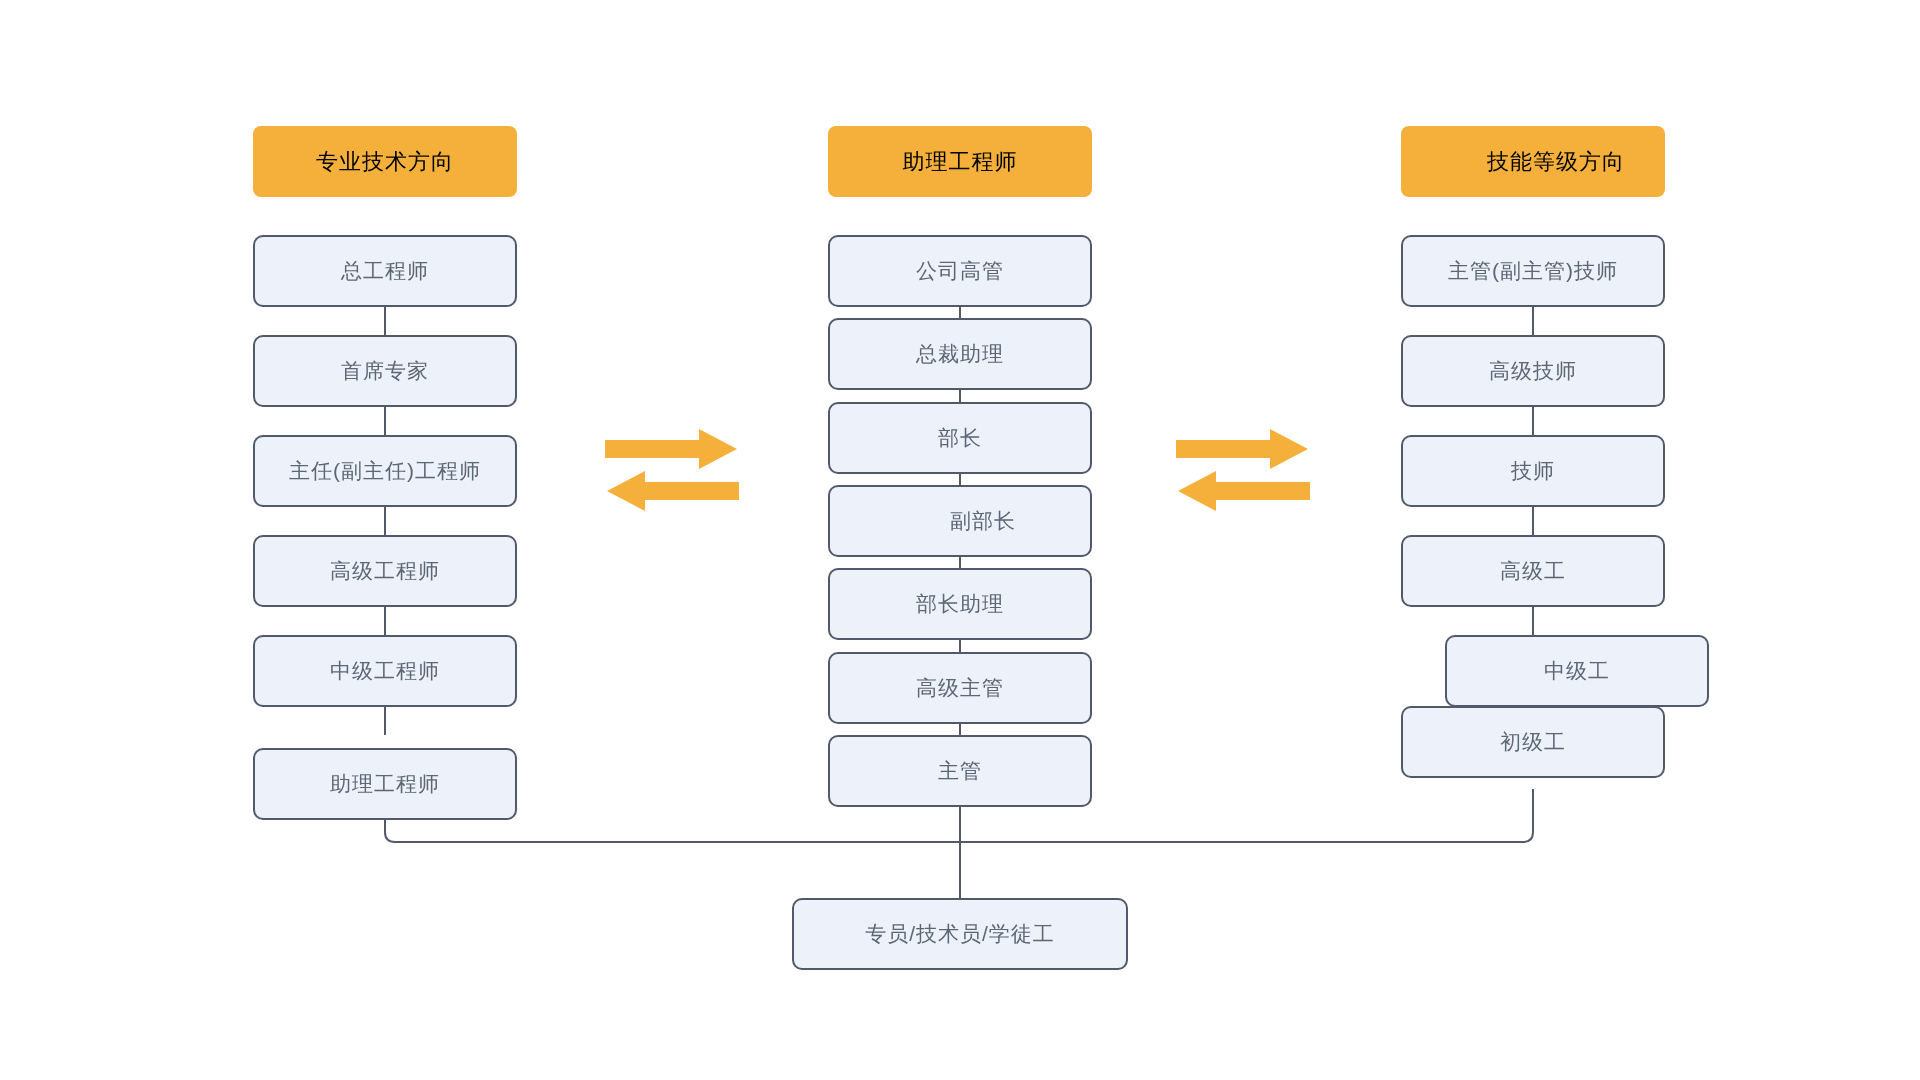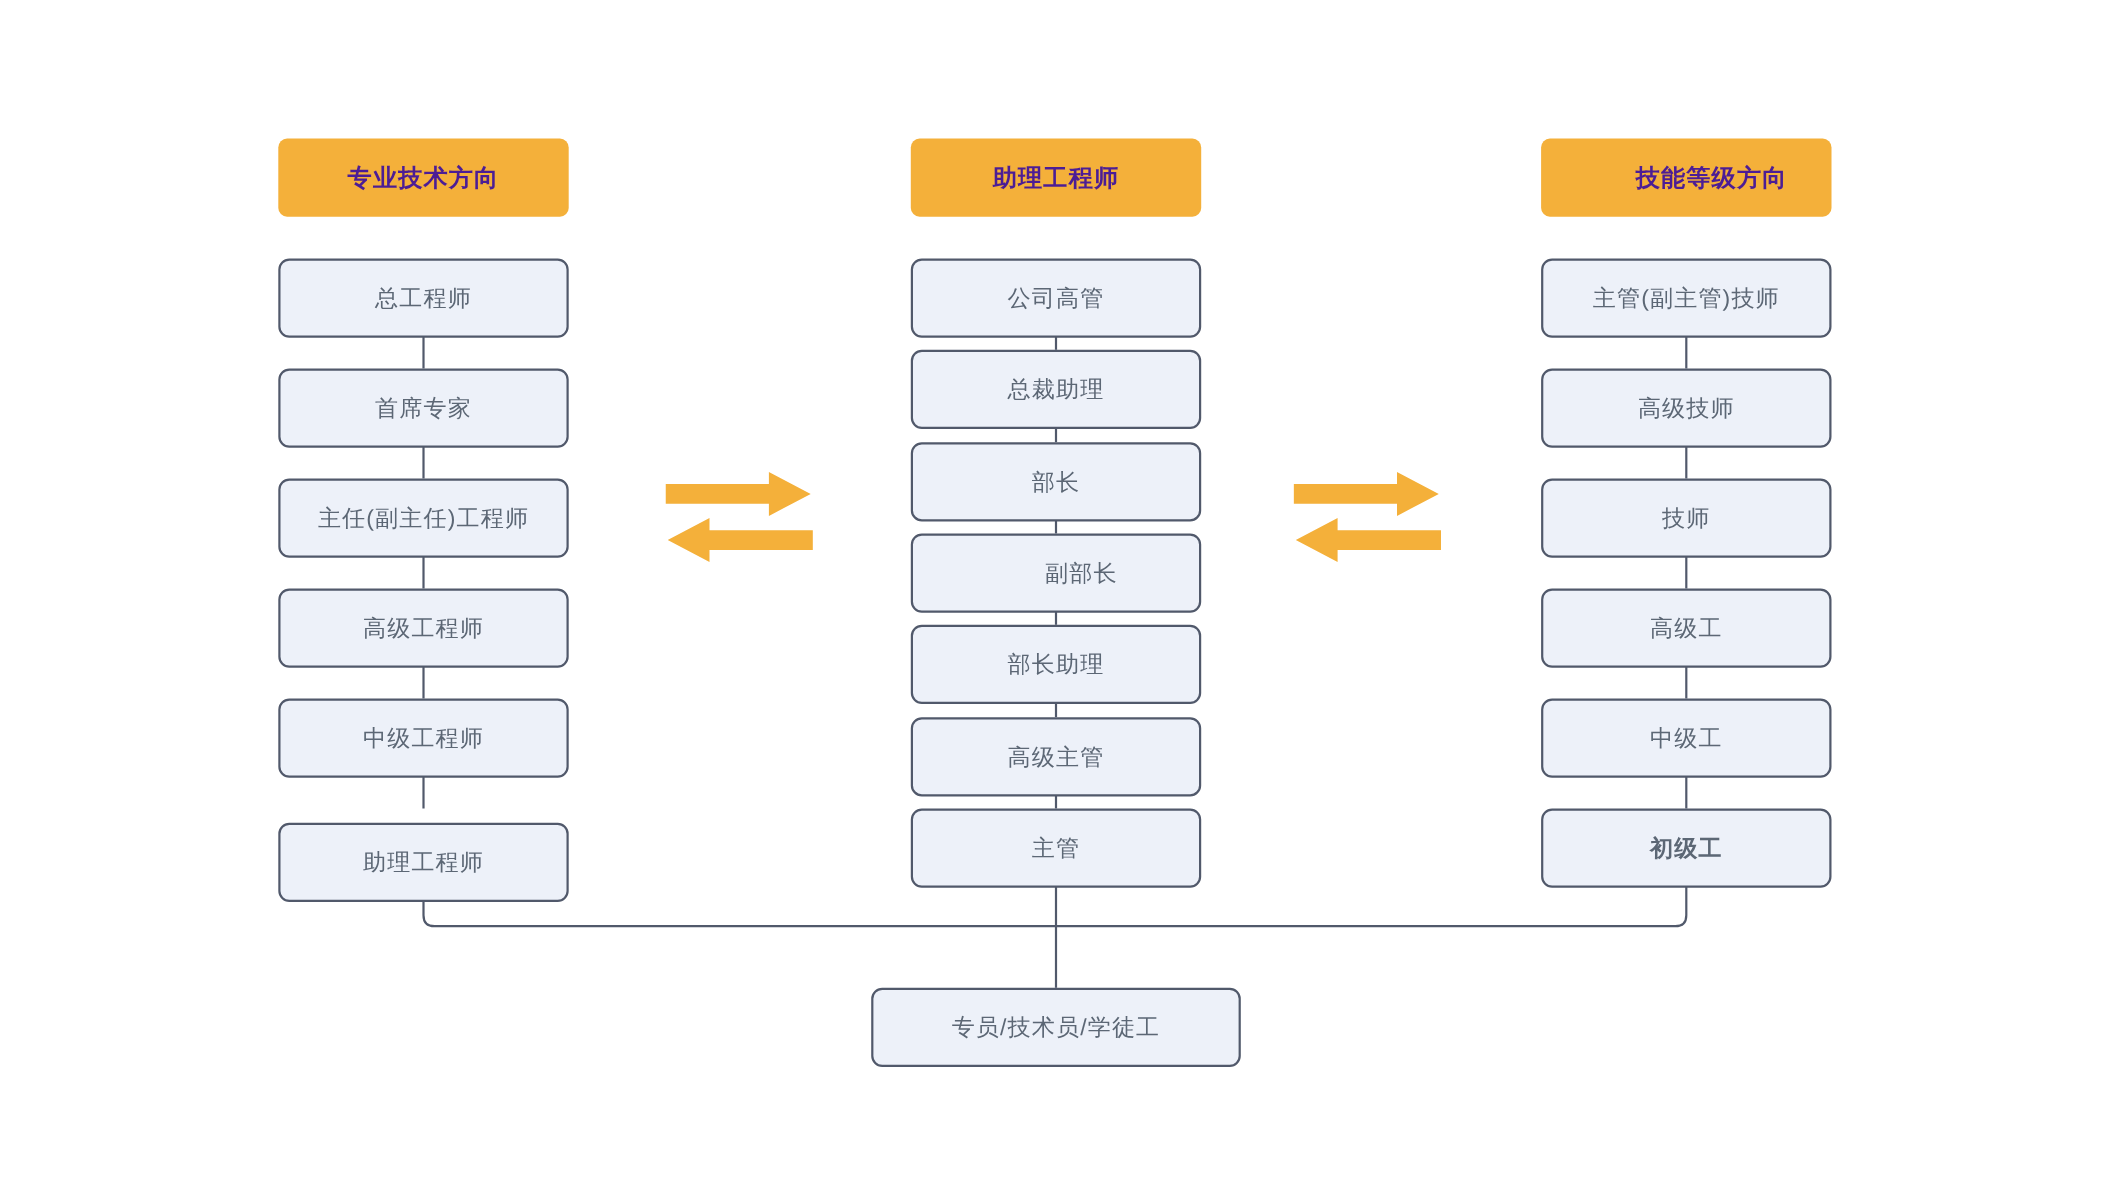--- a/index.html
+++ b/index.html
@@ -26,22 +26,22 @@
   .col-header {
     position: absolute;
     width: 264px;
     height: 71px;
     background: #F4B03A;
     border-radius: 8px;
     display: flex;
     align-items: center;
     justify-content: center;
     font-size: 22px;
-    font-weight: bold;
-    color: #4c1d95;
+    font-weight: normal;
+    color: #000000;
     letter-spacing: 1px;
     box-sizing: border-box;
   }
   .node {
     position: absolute;
     width: 264px;
     height: 72px;
     background: #EDF1F9;
     border: 2px solid #51596B;
     border-radius: 10px;
@@ -110,22 +110,22 @@
   <div class="node" style="left:828px; top:402px;">部长</div>
   <div class="node" style="left:828px; top:485px;padding-left:46px;">副部长</div>
   <div class="node" style="left:828px; top:568px;">部长助理</div>
   <div class="node" style="left:828px; top:652px;">高级主管</div>
   <div class="node" style="left:828px; top:735px;">主管</div>
 
   <div class="node" style="left:1401px; top:235px;">主管(副主管)技师</div>
   <div class="node" style="left:1401px; top:335px;">高级技师</div>
   <div class="node" style="left:1401px; top:435px;">技师</div>
   <div class="node" style="left:1401px; top:535px;">高级工</div>
-  <div class="node" style="left:1401px; top:635px;">中级工</div>
-  <div class="node" style="left:1401px; top:735px;font-weight:bold;">初级工</div>
+  <div class="node" style="left:1445px; top:635px;">中级工</div>
+  <div class="node" style="left:1401px; top:706px;">初级工</div>
 
   <div class="node node-wide" style="left:792px; top:898px;">专员/技术员/学徒工</div>
 
   <svg class="arrows" style="left:605px; top:428px;" viewBox="0 0 134 84" xmlns="http://www.w3.org/2000/svg">
     <polygon fill="#F4B03A" points="0,12 94,12 94,1 132,21 94,41 94,30 0,30"></polygon>
     <polygon fill="#F4B03A" points="134,54 40,54 40,43 2,63 40,83 40,72 134,72"></polygon>
   </svg>
 
   <svg class="arrows" style="left:1176px; top:428px;" viewBox="0 0 134 84" xmlns="http://www.w3.org/2000/svg">
     <polygon fill="#F4B03A" points="0,12 94,12 94,1 132,21 94,41 94,30 0,30"></polygon>

